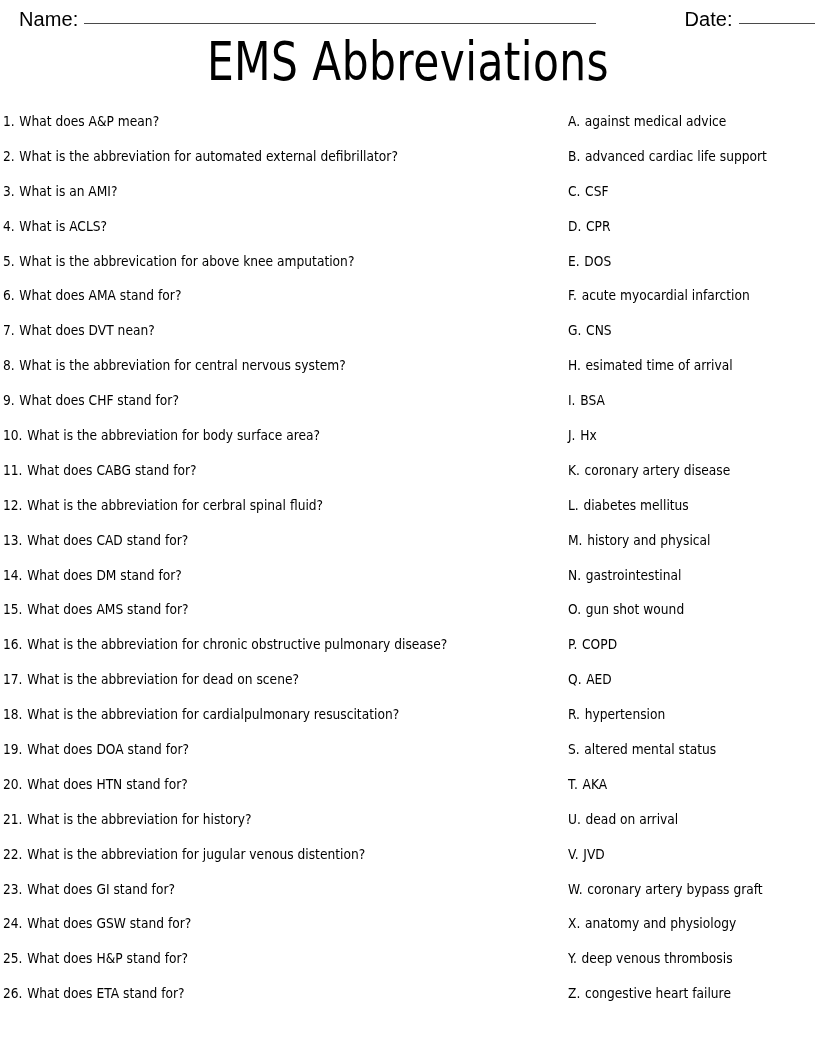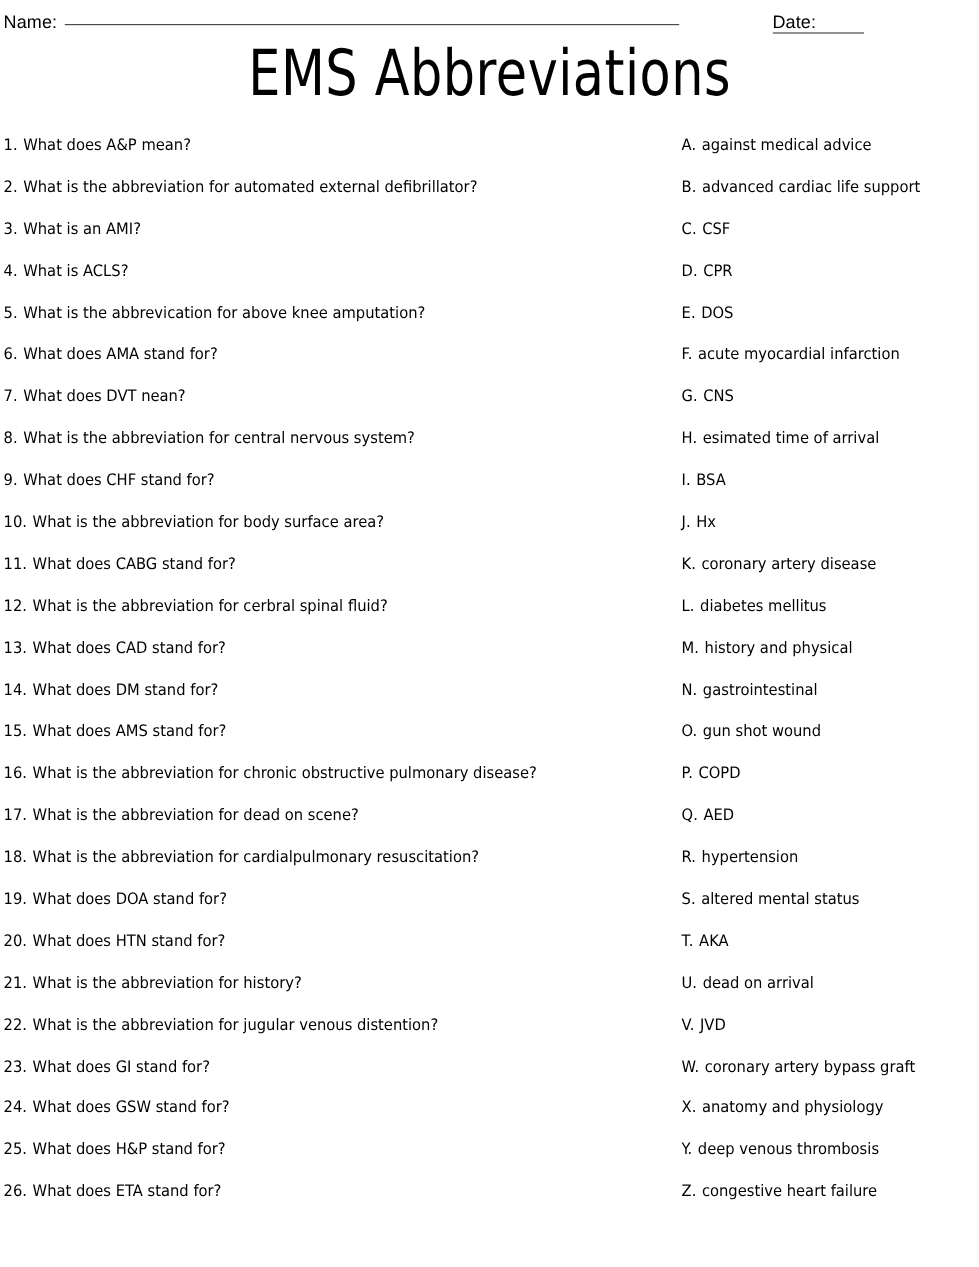--- a/index.html
+++ b/index.html
@@ -33,38 +33,39 @@
     display: flex;
     align-items: baseline;
   }
   .field {
     display: flex;
     align-items: baseline;
     white-space: nowrap;
   }
   .field-label {
     font-family: "Liberation Sans", sans-serif;
-    font-size: 15px;
+    font-size: 20px;
     line-height: 20px;
     padding-top: 9px;
     letter-spacing: 0.1px;
+    margin-left: 16px;
   }
   .rule {
     display: inline-block;
     height: 1px;
     margin-left: 6px;
     position: relative;
     top: -2px;
     background-image: linear-gradient(to right, #4a4a4a 0, #4a4a4a 100%);
     background-repeat: repeat-x;
     background-size: 6px 1px;
   }
   .rule-name { width: 512px; }
   .rule-date { width: 76px; }
-  .field-date { margin-left: 72px; flex-direction: column; }
+  .field-date { margin-left: 72px; }
 
   
   .title {
     position: absolute;
     top: 32px;
     left: 0;
     width: 816px;
     text-align: center;
     font-family: "DejaVu Sans", sans-serif;
     font-weight: 400;

